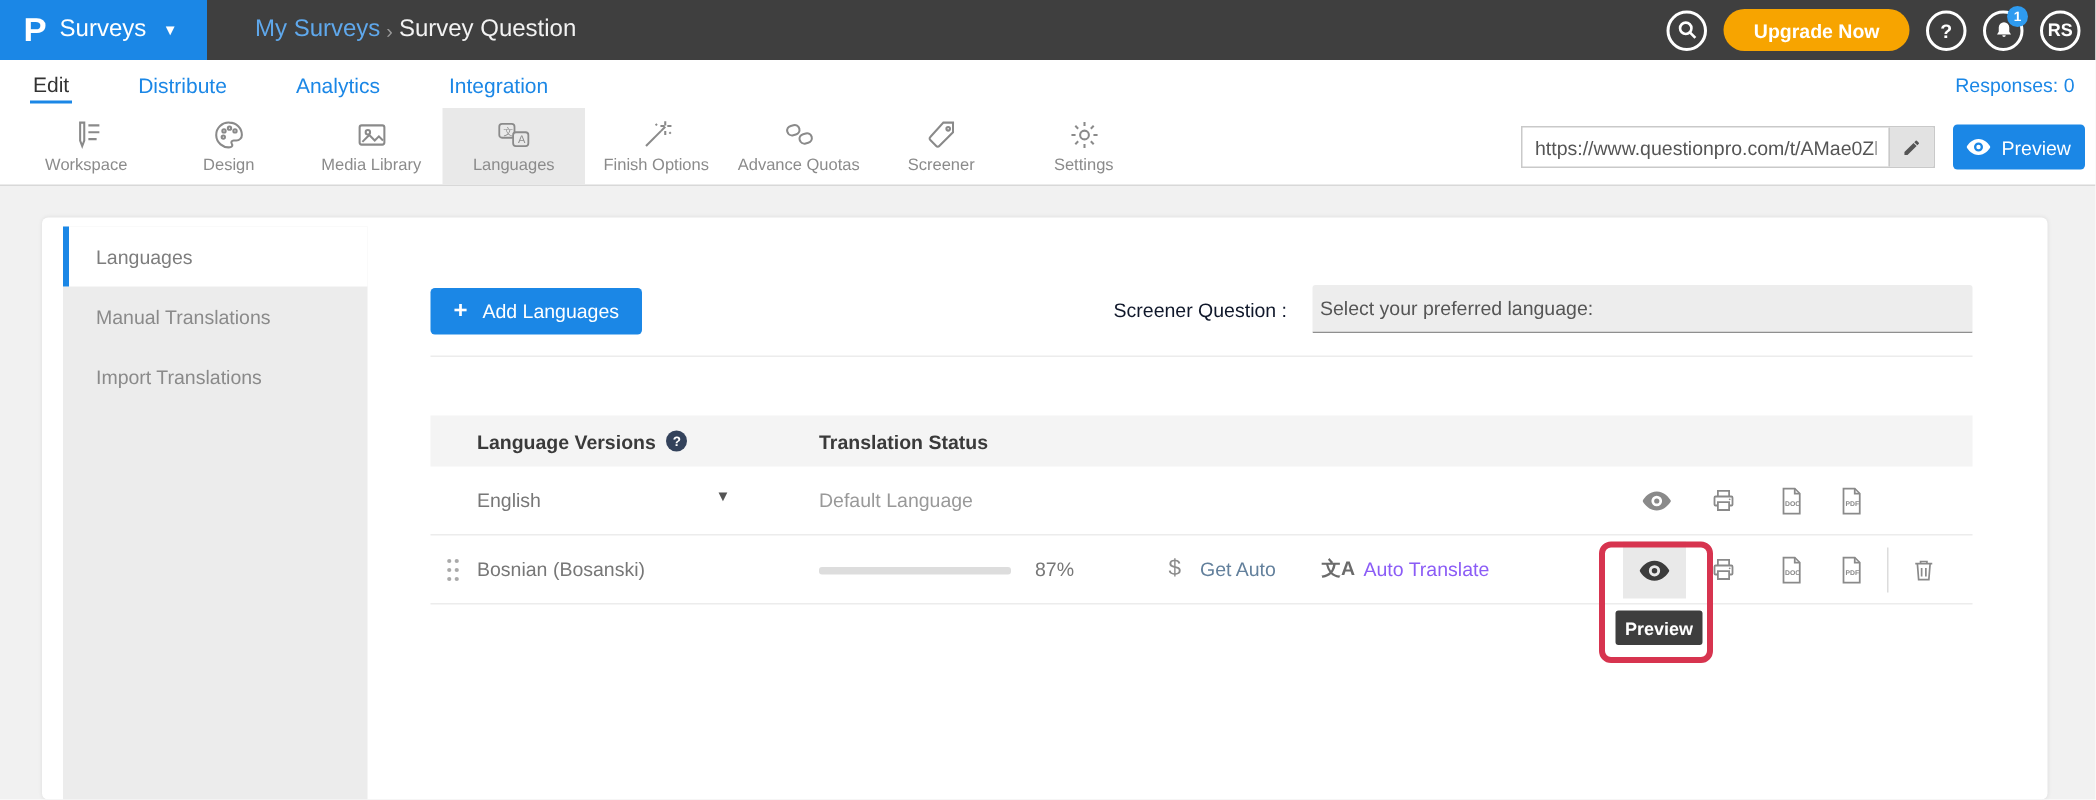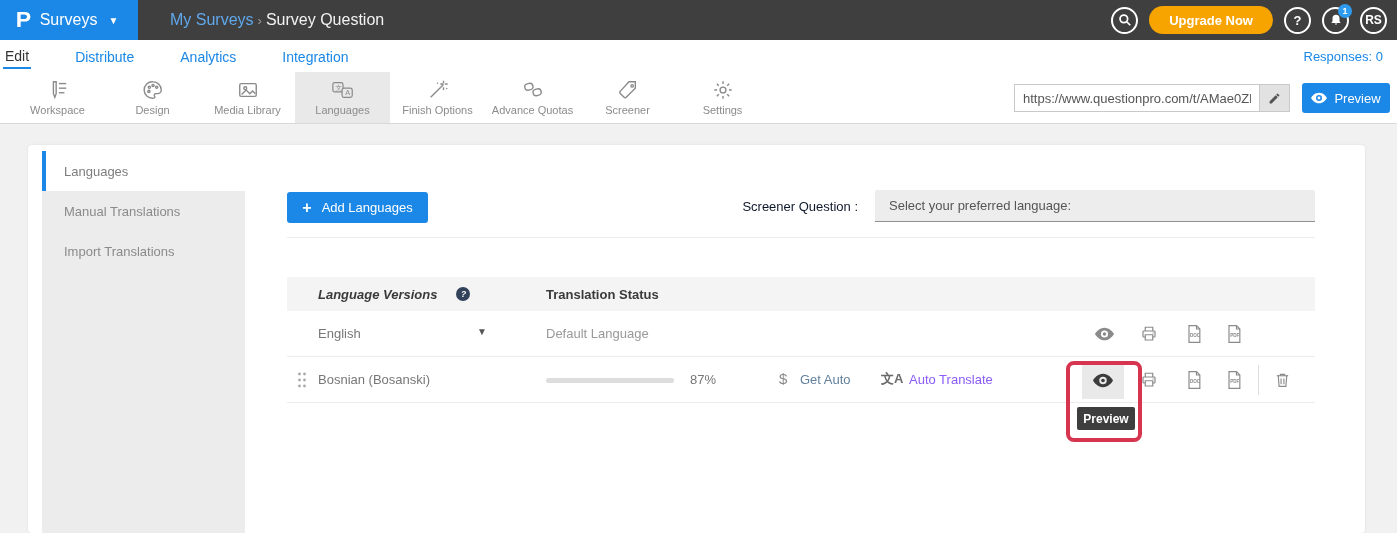--- a/index.html
+++ b/index.html
@@ -16,21 +16,21 @@
   .breadcrumb { display:flex; align-items:center; gap:4px; margin-left:32px; font-size:16px; }
   .crumb-parent { color:#5fa8ec; cursor:pointer; }
   .crumb-sep { color:#9a9a9a; font-size:13px; }
   .crumb-current { color:#f2f2f2; }
   .topbar-right { position:absolute; right:10px; top:0; height:40px; display:flex; align-items:center; gap:11px; }
   .circle-btn { width:27px; height:27px; border:2px solid #fff; border-radius:50%; display:flex; align-items:center; justify-content:center; color:#fff; font-size:13px; font-weight:bold; cursor:pointer; position:relative; background:transparent; }
   .upgrade-btn { height:28px; padding:0 20px; background:#f7a400; border:none; border-radius:14px; color:#fff; font-size:13px; font-weight:bold; font-family:inherit; cursor:pointer; }
   .badge { position:absolute; top:-5px; right:-5px; min-width:14px; height:14px; border-radius:7px; background:#2e9bf0; color:#fff; font-size:9px; font-weight:bold; display:flex; align-items:center; justify-content:center; padding:0 3px; }
 
   
-  .tabbar { position:absolute; left:0; top:40px; width:1397px; height:32px; background:#fff; display:flex; align-items:center; padding:0 3px; gap:42px; }
+  .tabbar { position:absolute; left:0; top:40px; width:1397px; height:32px; background:#fff; display:flex; align-items:center; padding:0 20px; gap:42px; }
   .tab { font-size:14px; color:#1b87e6; cursor:pointer; padding:5px 2px 3px; }
   .tab.active { color:#333; border-bottom:2px solid #1b87e6; }
   .responses { position:absolute; right:14px; font-size:13px; color:#1b87e6; }
 
   
   .toolbar { position:absolute; left:0; top:72px; width:1397px; height:52px; background:#fff; border-bottom:1px solid #d8d8d8; display:flex; align-items:stretch; padding-left:10px; }
   .tool-item { width:95px; display:flex; flex-direction:column; align-items:center; justify-content:center; gap:3px; cursor:pointer; color:#8b8b8b; }
   .tool-item.active { background:#e9e9e9; }
   .tool-item .ticon { color:#8a8a8a; }
   .tool-item .tlabel { font-size:11px; white-space:nowrap; }
@@ -42,27 +42,27 @@
   
   .card { position:absolute; left:28px; top:145px; width:1337px; height:388px; background:#fff; border-radius:4px; box-shadow:0 0 3px rgba(0,0,0,.08); }
   .side { position:absolute; left:14px; top:6px; width:203px; bottom:0; background:#ececec; }
   .side-item { height:40px; display:flex; align-items:center; padding-left:22px; font-size:13px; color:#8a8a8a; cursor:pointer; }
   .side-item.active { background:#fff; border-left:4px solid #1b87e6; padding-left:18px; color:#7d7d7d; margin-left:0; }
 
   
   .add-btn { position:absolute; left:259px; top:47px; width:141px; height:31px; background:#1b87e6; border:none; border-radius:3px; color:#fff; font-size:13px; font-family:inherit; display:flex; align-items:center; justify-content:center; gap:10px; cursor:pointer; }
   .add-btn .plus { font-size:16px; font-weight:bold; }
   .screener-label { position:absolute; left:690px; top:54px; width:140px; text-align:right; font-size:13px; color:#0f172a; }
-  .screener-select { position:absolute; left:847px; top:45px; width:440px; height:32px; background:#ededed; border:none; border-bottom:1px solid #8f8f8f; font-size:13px; color:#555; display:flex; align-items:center; padding-left:14px; cursor:pointer; border-radius:2px 2px 0 0; }
+  .screener-select { position:absolute; left:847px; top:45px; width:440px; height:32px; background:#ededed; border:none; border-bottom:1px solid #8f8f8f; font-size:13px; color:#555; display:flex; align-items:center; padding-left:5px; cursor:pointer; border-radius:2px 2px 0 0; }
   .section-divider { position:absolute; left:259px; top:92px; width:1028px; border-top:1px solid #ececec; }
 
   
   .table { position:absolute; left:259px; top:132px; width:1028px; }
   .thead { height:34px; background:#f4f4f4; display:flex; align-items:center; font-size:13px; font-weight:bold; color:#3a3a3a; position:relative; }
-  .th-lang { position:absolute; left:31px; display:flex; align-items:center; gap:19px;font-style:italic; }
+  .th-lang { position:absolute; left:31px; display:flex; align-items:center; gap:7px; }
   .th-status { position:absolute; left:259px; }
   .help-circle { width:14px; height:14px; border-radius:50%; background:#33425b; color:#fff; font-size:9px; font-weight:bold; display:flex; align-items:center; justify-content:center; cursor:pointer; }
   .trow { height:46px; border-bottom:1px solid #ececec; position:relative; font-size:13px; color:#777; }
   .row-name { position:absolute; left:31px; top:15px; }
   .row-caret { position:absolute; left:190px; top:15px; color:#555; font-size:10px; cursor:pointer; }
   .row-status { position:absolute; left:259px; top:15px; color:#999; }
   .drag-handle { position:absolute; left:9px; top:13px; color:#aaa; cursor:grab; }
   .progress-track { position:absolute; left:259px; top:21px; width:128px; height:5px; background:#ddd; border-radius:2px; overflow:hidden; }
   .progress-fill { height:100%; background:#3eb549; border-radius:2px; }
   .progress-label { position:absolute; left:403px; top:15px; }

